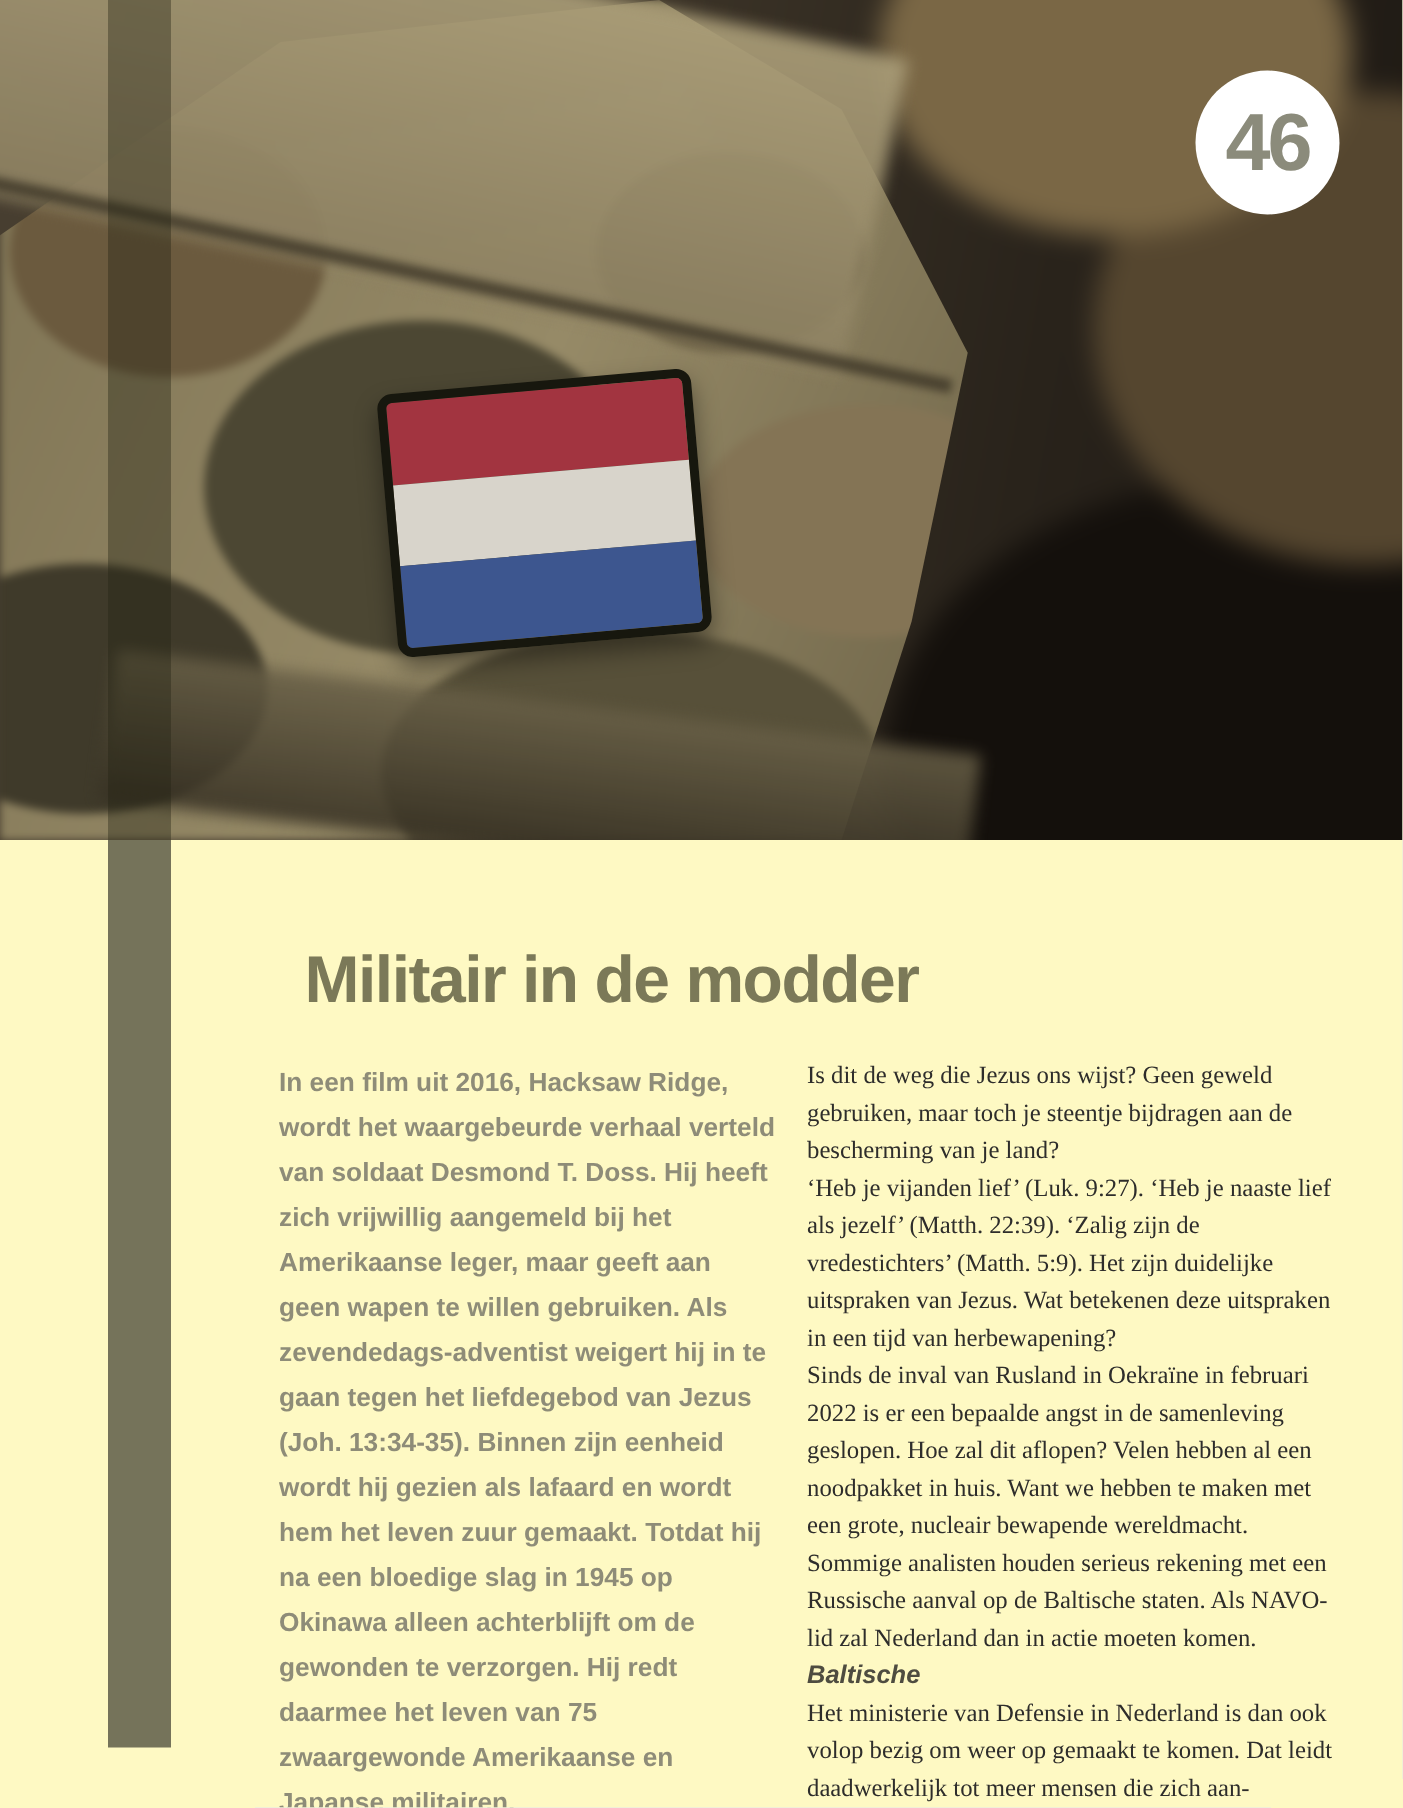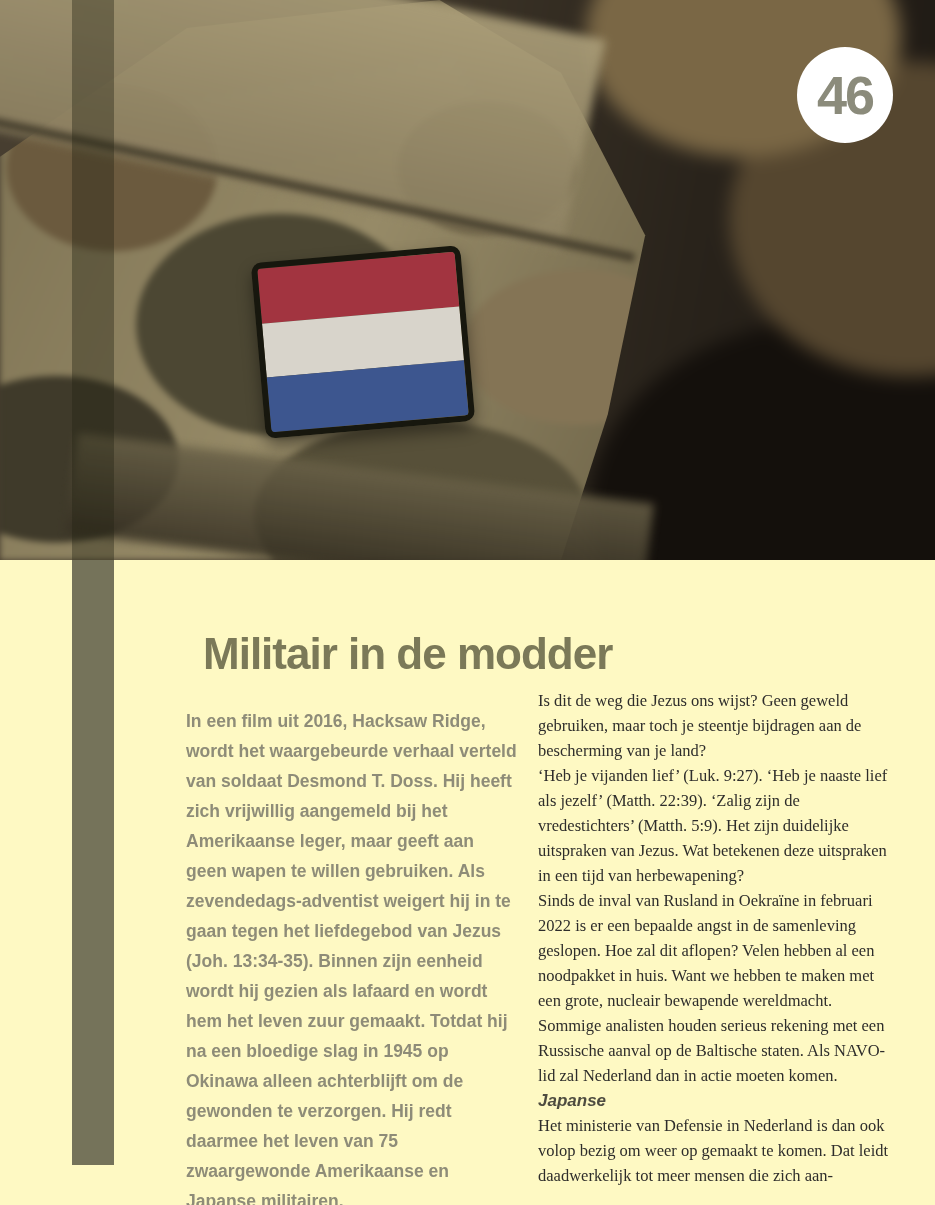--- a/index.html
+++ b/index.html
@@ -75,21 +75,21 @@
   
   .title {
     position:absolute; left:186px; top:612px; width:700px;
     margin:17px; font-size:44px; font-weight:bold; color:#7b7958; letter-spacing:-1px;
   }
   .col-left {
     position:absolute; left:186px; top:706px; width:332px;
     font-weight:bold; font-size:17.5px; line-height:30px; color:#8e8c78;
   }
   .col-right {
-    position:absolute; left:538px; top:688px; width:352px;
+    position:absolute; left:538px; top:704px; width:352px;
     font-family:"Liberation Serif", serif;
     font-size:16.5px; line-height:25px; color:#2e2d2b;
   }
   .col-right p { margin:0; }
   .subhead {
     margin-top:25px; margin-bottom:0;
     font-family:"Liberation Sans", sans-serif;
     font-style:italic; font-weight:bold; font-size:17px; color:#4e4c40;
   }
 </style>
@@ -121,17 +121,17 @@
   <h1 class="title">Militair in de modder</h1>
 
   <div class="col-left">
     <span>In een film uit 2016, Hacksaw Ridge, wordt het waargebeurde verhaal verteld van soldaat Desmond T. Doss. Hij heeft zich vrijwillig aangemeld bij het Amerikaanse leger, maar geeft aan geen wapen te willen gebruiken. Als zevendedags-adventist weigert hij in te gaan tegen het liefdegebod van Jezus (Joh. 13:34-35). Binnen zijn eenheid wordt hij gezien als lafaard en wordt hem het leven zuur gemaakt. Totdat hij na een bloedige slag in 1945 op Okinawa alleen achterblijft om de gewonden te verzorgen. Hij redt daarmee het leven van 75 zwaargewonde Amerikaanse en Japanse militairen.</span>
   </div>
 
   <div class="col-right">
     <p>Is dit de weg die Jezus ons wijst? Geen geweld gebruiken, maar toch je steentje bijdragen aan de bescherming van je land?</p>
     <p>‘Heb je vijanden lief’ (Luk. 9:27). ‘Heb je naaste lief als jezelf’ (Matth. 22:39). ‘Zalig zijn de vredestichters’ (Matth. 5:9). Het zijn duidelijke uitspraken van Jezus. Wat betekenen deze uitspraken in een tijd van herbewapening?</p>
     <p>Sinds de inval van Rusland in Oekraïne in februari 2022 is er een bepaalde angst in de samenleving geslopen. Hoe zal dit aflopen? Velen hebben al een noodpakket in huis. Want we hebben te maken met een grote, nucleair bewapende wereldmacht. Sommige analisten houden serieus rekening met een Russische aanval op de Baltische staten. Als NAVO-lid zal Nederland dan in actie moeten komen.</p>
-    <p class="subhead">Japanse</p>
+    <p class="subhead">Baltische</p>
     <p>Het ministerie van Defensie in Nederland is dan ook volop bezig om weer op gemaakt te komen. Dat leidt daadwerkelijk tot meer mensen die zich aan-</p>
   </div>
 
 </div>
 
 </body></html>

